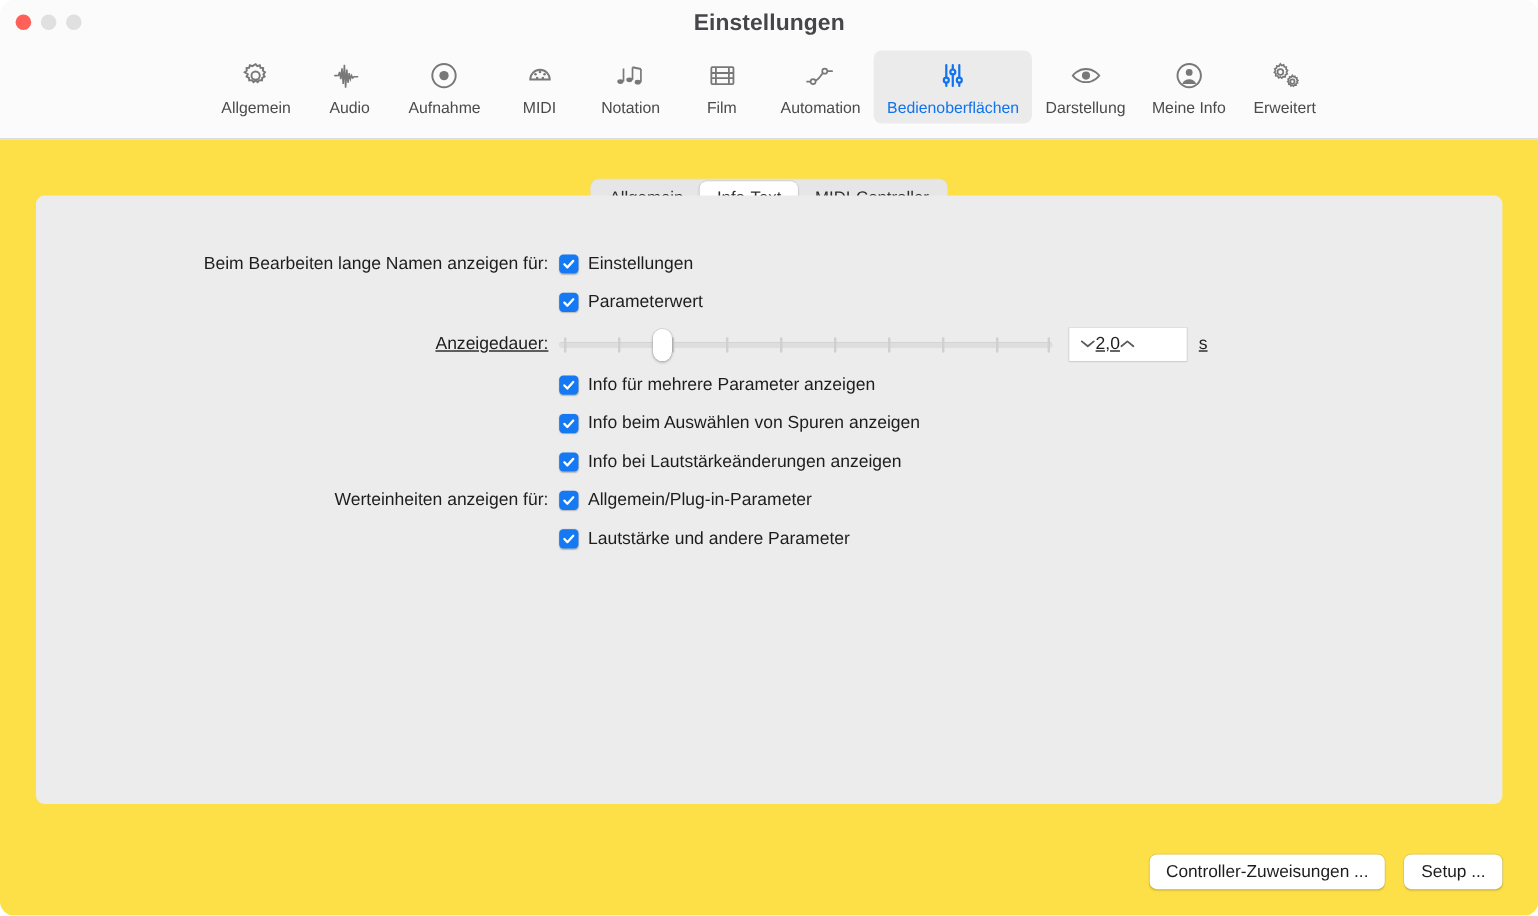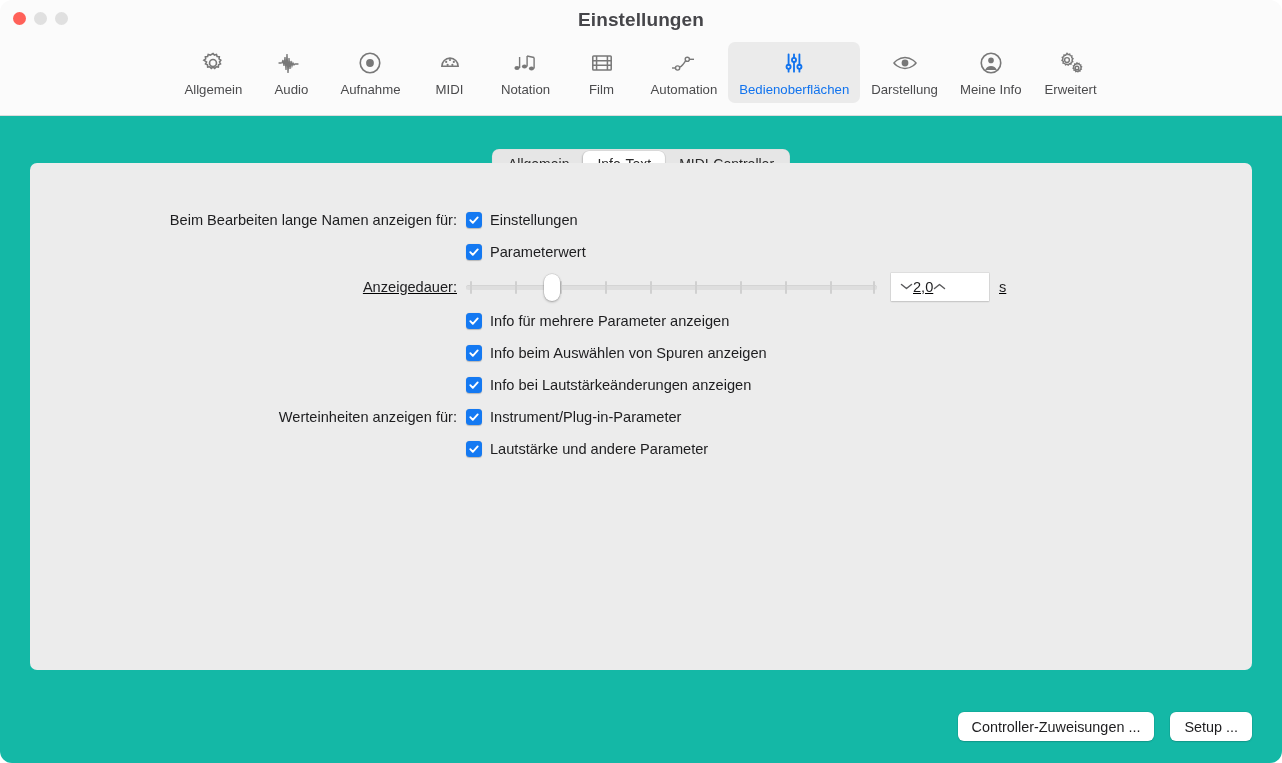--- a/index.html
+++ b/index.html
@@ -103,21 +103,21 @@
     line-height: 16px;
   }
   .tb-item.selected .tb-label { color: #1173ee; }
 
   
   .content {
     position: absolute;
     top: 116px; left: 0;
     width: 1282px;
     height: 647px;
-    background: #14b8a6;
+    background: #fde047;
     border-bottom-left-radius: 12px;
     border-bottom-right-radius: 12px;
   }
 
   
   .segmented {
     position: absolute;
     top: 33px;
     left: 50%;
     transform: translateX(-50%);
@@ -563,21 +563,21 @@
 
       <div class="row">
         <div class="row-label">Werteinheiten anzeigen für:</div>
         <div class="row-field">
           <div class="cb-wrap">
             <span class="cb">
               <svg width="12" height="12" viewBox="0 0 12 12" fill="none" stroke="#ffffff" stroke-width="1.9" stroke-linecap="round" stroke-linejoin="round">
                   <path d="M2.3 6.2l2.5 2.6 4.9-5.4"></path>
                 </svg>
             </span>
-            <span class="cb-label">Instrument/Plug-in-Parameter</span>
+            <span class="cb-label">Allgemein/Plug-in-Parameter</span>
           </div>
         </div>
       </div>
 
       <div class="row">
         <div class="row-label"></div>
         <div class="row-field">
           <div class="cb-wrap">
             <span class="cb">
               <svg width="12" height="12" viewBox="0 0 12 12" fill="none" stroke="#ffffff" stroke-width="1.9" stroke-linecap="round" stroke-linejoin="round">

